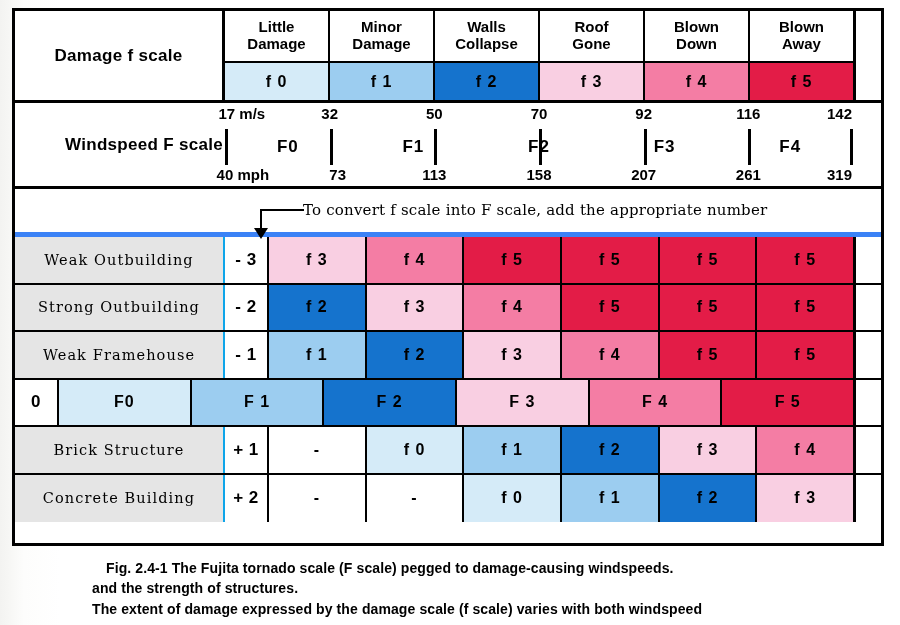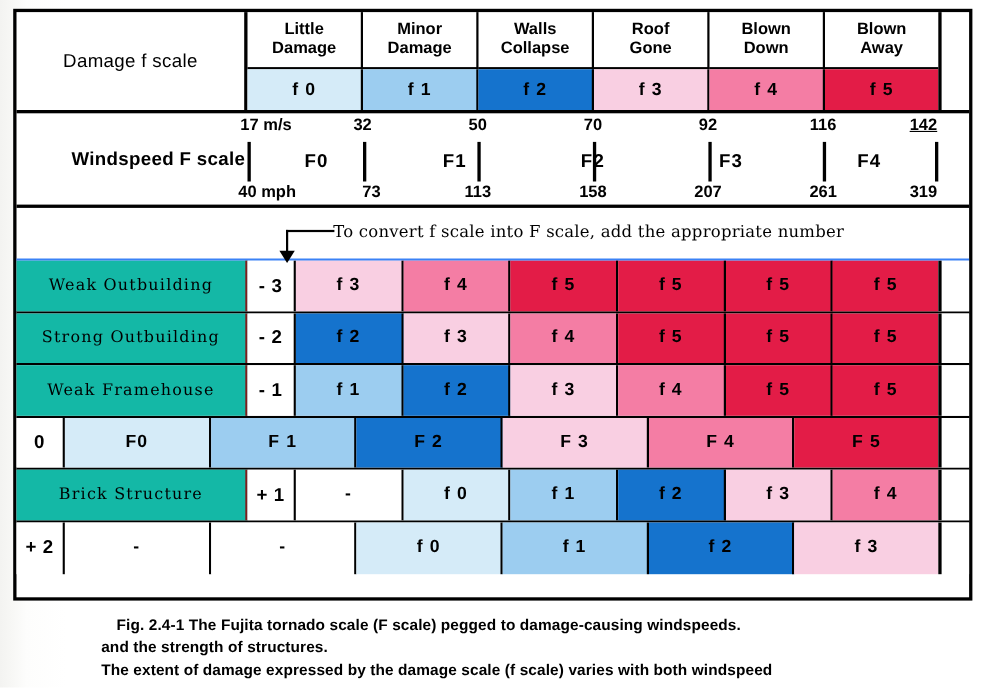--- a/index.html
+++ b/index.html
@@ -38,35 +38,35 @@
   }
 
   
   .band {
     display: flex;
     box-sizing: border-box;
     width: 100%;
   }
   .band-damage  { height: 92px; border-bottom: 3px solid #000; }
   .band-wind    { height: 86px; border-bottom: 3px solid #000; }
-  .band-note    { height: 48px; border-bottom: 2px solid #3b82f6; }
+  .band-note    { height: 48px; border-bottom: 5px solid #3b82f6; }
 
   
   .col-label   { width: 210px; flex: 0 0 210px; box-sizing: border-box; }
   .col-offset  { width: 44px;  flex: 0 0 44px;  box-sizing: border-box; }
   .col-data    { flex: 1 1 0;  box-sizing: border-box; }
   .col-tail    { width: 28px;  flex: 0 0 28px;  box-sizing: border-box; }
 
   
   .damage-title {
     display: flex;
     align-items: center;
     justify-content: center;
     font-size: 17px;
-    font-weight: normal;
+    font-weight: bold;
     letter-spacing: .3px;
     border-right: 3px solid #000;
     height: 100%;
   }
   .damage-grid {
     display: flex;
     flex-direction: column;
     height: 100%;
   }
   .damage-names, .damage-codes {
@@ -216,24 +216,24 @@
   }
   .mrow:last-child { border-bottom: none; }
 
   .mrow-label {
     display: flex;
     align-items: center;
     justify-content: center;
     font-family: "DejaVu Serif", serif;
     font-size: 14.5px;
     letter-spacing: 1.1px;
-    border-right: 2px solid #7f1d1d;
-    box-sizing: border-box;
-    height: 100%;
-    background: #14b8a6;
+    border-right: 2px solid #0ea5e9;
+    box-sizing: border-box;
+    height: 100%;
+    background: #e5e5e5;
   }
   .mrow-offset {
     display: flex;
     align-items: center;
     justify-content: center;
     font-size: 17px;
     font-weight: bold;
     border-right: 2px solid #000;
     box-sizing: border-box;
     height: 100%;
@@ -351,21 +351,21 @@
         <div class="wind-tick" style="left: 50%;"></div>
         <div class="wind-ms" style="left: 50%;">70</div>
         <div class="wind-mph" style="left: 50%;">158</div>
         <div class="wind-tick" style="left: 66.6667%;"></div>
         <div class="wind-ms" style="left: 66.6667%;">92</div>
         <div class="wind-mph" style="left: 66.6667%;">207</div>
         <div class="wind-tick" style="left: 83.3333%;"></div>
         <div class="wind-ms" style="left: 83.3333%;">116</div>
         <div class="wind-mph" style="left: 83.3333%;">261</div>
         <div class="wind-tick" style="left: calc(100% - 3px);"></div>
-        <div class="wind-ms" style="left: calc(100% - 3px); transform: translateX(-92%); text-decoration: underline;">142</div>
+        <div class="wind-ms" style="left: calc(100% - 3px); transform: translateX(-92%);">142</div>
         <div class="wind-mph" style="left: calc(100% - 3px); transform: translateX(-92%);">319</div>
       </div>
 
     <div class="col-tail"></div>
   </div>
 
   <div class="band band-note">
     <div class="note-area">
       <div class="note-elbow-h"></div>
       <div class="note-elbow-v"></div>
@@ -433,20 +433,21 @@
           <div class="mcell" style="background: rgb(255, 255, 255);">-</div>
           <div class="mcell" style="background: rgb(213, 235, 248);">f 0</div>
           <div class="mcell" style="background: rgb(156, 205, 240);">f 1</div>
           <div class="mcell" style="background: rgb(21, 115, 205);">f 2</div>
           <div class="mcell" style="background: rgb(249, 207, 226);">f 3</div>
           <div class="mcell" style="background: rgb(244, 125, 164);">f 4</div>
         </div>
         <div class="col-tail mrow-tail"></div>
       </div>
       <div class="mrow">
+        <div class="col-label mrow-label">Concrete Building</div>
         <div class="col-offset mrow-offset">+ 2</div>
         <div class="col-data mcells">
           <div class="mcell" style="background: rgb(255, 255, 255);">-</div>
           <div class="mcell" style="background: rgb(255, 255, 255);">-</div>
           <div class="mcell" style="background: rgb(213, 235, 248);">f 0</div>
           <div class="mcell" style="background: rgb(156, 205, 240);">f 1</div>
           <div class="mcell" style="background: rgb(21, 115, 205);">f 2</div>
           <div class="mcell" style="background: rgb(249, 207, 226);">f 3</div>
         </div>
         <div class="col-tail mrow-tail"></div>

